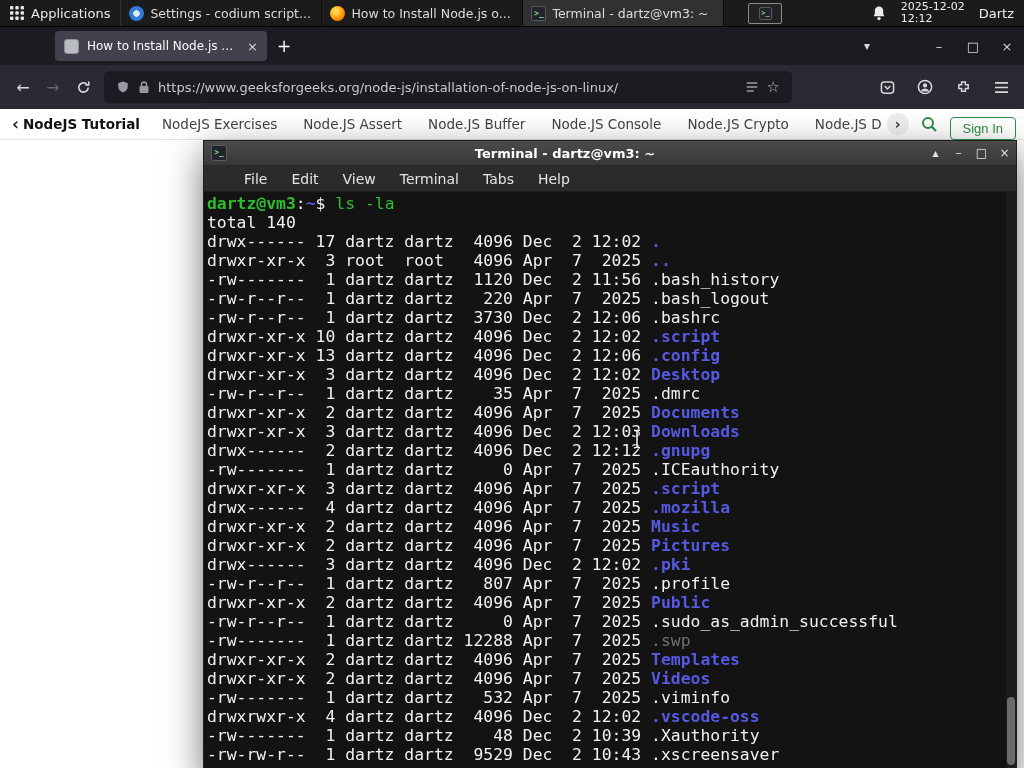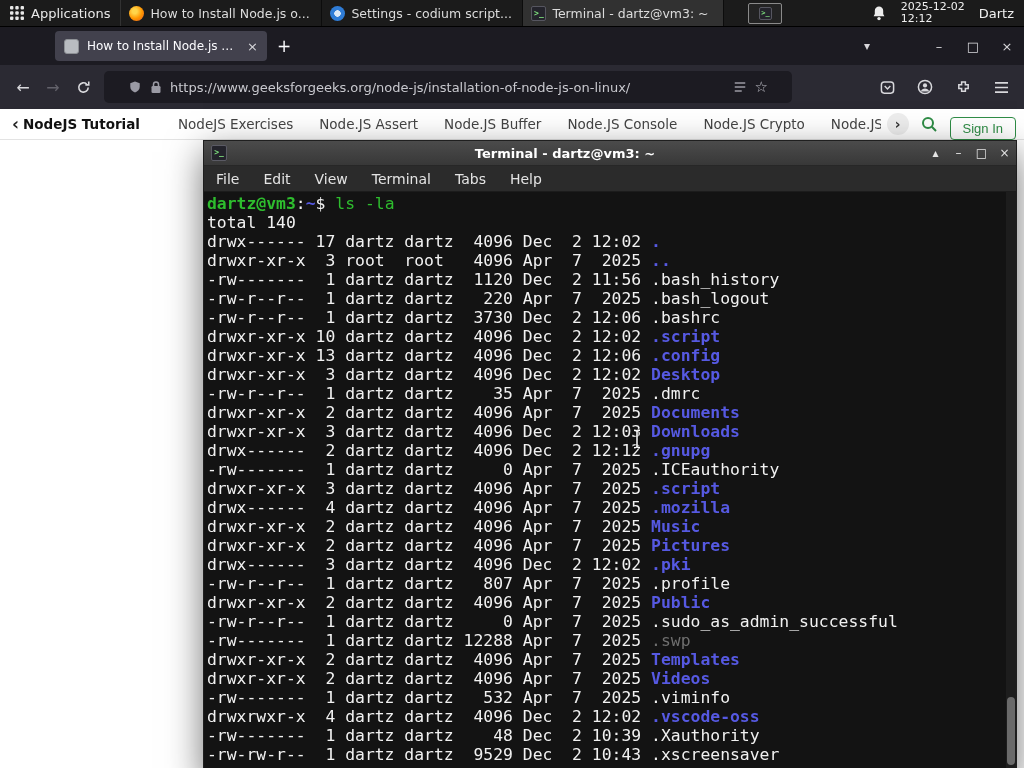--- a/index.html
+++ b/index.html
@@ -47,30 +47,30 @@
   #tabstrip-right { position:absolute; right:0; top:0; height:38px; display:flex;
     align-items:center; gap:0; color:#d7d7db; }
   #tabstrip-right .wbtn { width:34px; text-align:center; font-size:13px; }
   #alltabs-btn { width:34px; text-align:center; font-size:12px; margin-right:38px; color:#d7d7db; }
 
   #navbar { height:44px; background:#2b2a33; display:flex; align-items:center; padding:0 8px; }
   .nav-ic { width:30px; height:30px; display:flex; align-items:center; justify-content:center;
     font-size:16px; color:#d8d8dc; border-radius:4px; flex:0 0 auto; }
   .nav-ic.disabled { color:#63626b; }
   #urlbar { width:688px; height:32px; margin-left:6px; background:#1c1b22; border-radius:5px;
-    display:flex; align-items:center; gap:8px; padding:0 24px; color:#c9c9cf; font-size:13px; }
+    display:flex; align-items:center; gap:8px; padding:0 12px; color:#c9c9cf; font-size:13px; }
   #url-text { flex:1; white-space:nowrap; overflow:hidden; }
   #navbar-right { margin-left:auto; display:flex; align-items:center; gap:8px; }
 
   #sitenav { height:31px; background:#fff; border-bottom:1px solid #e3e3e3;
     box-shadow:0 1px 3px rgba(0,0,0,.08); display:flex; align-items:center;
     padding:0 8px; font-size:13.5px; color:#444; }
   #sitenav .chev { font-size:17px; font-weight:bold; color:#222; padding:0 4px; }
   #sitenav-title { font-weight:bold; color:#111; margin-right:4px; white-space:nowrap; }
-  #site-links { display:flex; gap:26px; overflow:hidden; white-space:nowrap; flex:1; margin-left:34px; }
+  #site-links { display:flex; gap:26px; overflow:hidden; white-space:nowrap; flex:1; margin-left:18px; }
   #site-links span { flex:0 0 auto; }
   #sitenav-right { display:flex; align-items:center; gap:12px; margin-left:6px; }
   #circle-chev { width:22px; height:22px; border-radius:50%; background:#ededed;
     display:flex; align-items:center; justify-content:center; color:#333; font-size:14px; font-weight:bold; }
   #signin-btn { border:1px solid var(--c-gfg); color:var(--c-gfg); background:#fff;
     border-radius:4px; padding:3px 12px; font-size:13px;margin-top:8px; }
   #page-content { flex:1; background:#fff; }
 
   
   #terminal { position:absolute; left:203px; top:140px; width:814px; height:634px;
@@ -80,21 +80,21 @@
     border-bottom:1px solid #272727; display:flex; align-items:center; position:relative;
     color:#fff; flex:0 0 auto; }
   #term-title { position:absolute; left:0; right:90px; text-align:center;
     font-size:13px; font-weight:bold; }
   #term-win-icon { margin-left:7px; width:16px; height:16px; background:#23232b;
     border:1px solid #5a5a64; border-radius:2px; color:#7ee07e;
     font:bold 8px/14px "DejaVu Sans Mono", monospace; text-align:center; z-index:2; }
   #term-controls { margin-left:auto; display:flex; align-items:center; z-index:2; }
   #term-controls span { width:23px; text-align:center; color:#e4e4e4; font-size:12px; }
   #term-menubar { height:26px; background:#2b2b2b; border-bottom:1px solid #1c1c1c;
-    display:flex; align-items:center; color:#e4e4e4; font-size:14px; flex:0 0 auto; }
+    display:flex; align-items:center; color:#e4e4e4; font-size:14px; flex:0 0 auto;padding-left:28px; }
   #term-menubar .mitem { padding:0 12px; }
   #term-body { flex:1; background:#131313; position:relative; overflow:hidden;
     padding:2px 0 0 3px; }
   .tline { white-space:pre; height:19px;
     font:16.4px/19px "DejaVu Sans Mono", monospace; color:#f1f1f1; }
   .tp-user { color:var(--c-green); font-weight:bold;margin-top:45px; }
   .tp-path { color:var(--c-dir); font-weight:bold; }
   .tp-cmd  { color:var(--c-green); }
   .n-d { color:var(--c-dir); font-weight:bold; }
   .n-f { color:#f1f1f1; }
@@ -123,26 +123,26 @@
           <rect x="0" y="10.6" width="3.4" height="3.4" rx="1"></rect>
             <rect x="5.3" y="10.6" width="3.4" height="3.4" rx="1"></rect>
             <rect x="10.6" y="10.6" width="3.4" height="3.4" rx="1"></rect>
         </g>
       </svg>
       <span>Applications</span>
     </div>
     <div class="panel-sep"></div>
     <div id="panel-tasks" style="display:flex;">
         <div class="task">
+          <span class="ti ti-settings"></span>
+          <span class="lbl">Settings - codium script...</span>
+        </div>
+        <div class="task">
           <span class="ti ti-firefox"></span>
           <span class="lbl">How to Install Node.js o...</span>
-        </div>
-        <div class="task">
-          <span class="ti ti-settings"></span>
-          <span class="lbl">Settings - codium script...</span>
         </div>
         <div class="task active">
           <span class="ti ti-terminal">&gt;_</span>
           <span class="lbl">Terminal - dartz@vm3: ~</span>
         </div>
       </div>
     <div id="ws-box">
       <span class="ti ti-terminal">&gt;_</span>
     </div>
     <div id="panel-right">

